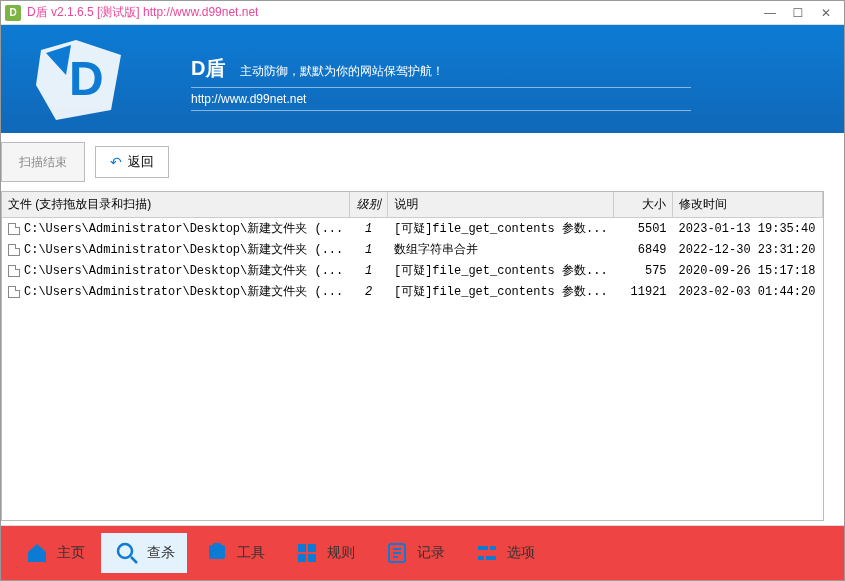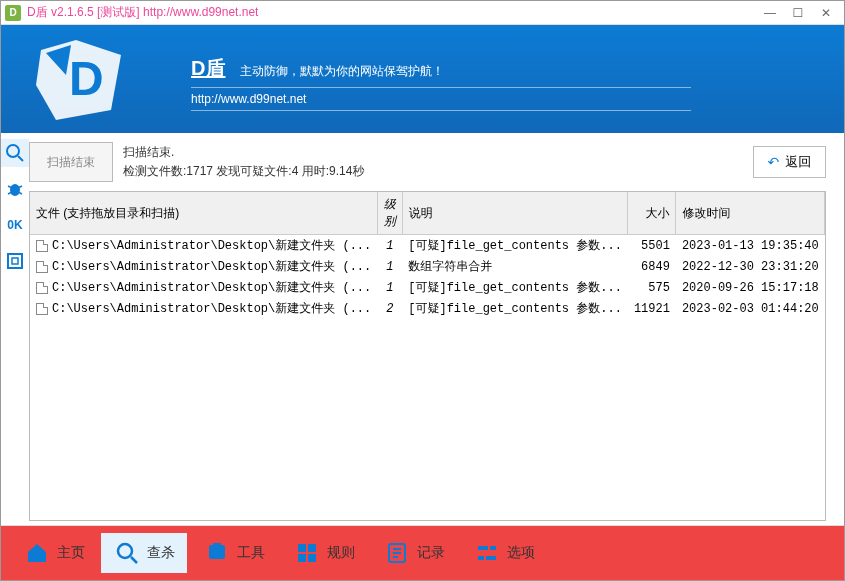--- a/index.html
+++ b/index.html
@@ -7,21 +7,21 @@
 
 .titlebar { height: 24px; background: #fff; display: flex; align-items: center; padding: 0 4px; border-bottom: 1px solid #ddd; font-size: 12px; }
 .titlebar .app-icon { width: 16px; height: 16px; background: #7cb342; border-radius: 2px; margin-right: 6px; display: flex; align-items: center; justify-content: center; color: #fff; font-size: 10px; font-weight: bold; }
 .titlebar .title-text { flex: 1; color: #ec4899; }
 .titlebar .win-btn { width: 28px; height: 20px; display: flex; align-items: center; justify-content: center; color: #666; cursor: pointer; font-size: 12px; }
 
 .banner { height: 108px; background: linear-gradient(to bottom, #0d7bd4, #1068b8); position: relative; overflow: hidden; }
 .banner .logo-box { position: absolute; left: 20px; top: 10px; }
 .banner .logo-box svg { width: 140px; height: 90px; }
 .banner .brand-text { position: absolute; left: 190px; top: 30px; color: #fff; }
-.banner .brand-text .brand-title { font-size: 20px; font-weight: bold; display: inline-block; text-decoration: underline; }
+.banner .brand-text .brand-title { font-size: 20px; font-weight: bold; display: inline-block; }
 .banner .brand-text .brand-sub { font-size: 12px; margin-left: 10px; }
 .banner .brand-url { position: absolute; left: 190px; top: 62px; color: #fff; font-size: 12px; border-top: 1px solid rgba(255,255,255,0.5); border-bottom: 1px solid rgba(255,255,255,0.5); padding: 4px 0; width: 500px; }
 
 .main-area { display: flex; height: 392px; }
 .side-tabs { width: 42px; background: #fff; display: flex; flex-direction: column; align-items: center; padding-top: 6px; gap: 8px; }
 .side-tab { width: 28px; height: 28px; display: flex; align-items: center; justify-content: center; font-size: 18px; color: #0d7bd4; cursor: pointer; }
 .side-tab.active { background: #e3f2fd; }
 .ok-tab { font-size: 12px; font-weight: bold; color: #0d7bd4; }
 
 .content { flex: 1; display: flex; flex-direction: column; padding: 4px 20px 4px 0; }
@@ -68,52 +68,24 @@
     </svg>
   </div>
   <div class="brand-text">
     <span class="brand-title">D盾</span>
     <span class="brand-sub">主动防御，默默为你的网站保驾护航！</span>
   </div>
   <div class="brand-url">http://www.d99net.net</div>
 </div>
 
 <div class="main-area">
-  <div class="side-tabs">
-    <div class="side-tab active">
-      <svg width="20" height="20" viewBox="0 0 20 20">
-          <circle cx="8" cy="8" r="6" fill="none" stroke="#0d7bd4" stroke-width="2"></circle>
-          <line x1="13" y1="13" x2="18" y2="18" stroke="#0d7bd4" stroke-width="2"></line>
-        </svg>
-    </div>
-    <div class="side-tab" style="color:#e91e63">
-      <svg width="18" height="18" viewBox="0 0 18 18">
-          <ellipse cx="9" cy="10" rx="5" ry="6" fill="#0d7bd4"></ellipse>
-          <line x1="2" y1="6" x2="6" y2="8" stroke="#0d7bd4" stroke-width="1.5"></line>
-          <line x1="16" y1="6" x2="12" y2="8" stroke="#0d7bd4" stroke-width="1.5"></line>
-          <line x1="2" y1="14" x2="6" y2="12" stroke="#0d7bd4" stroke-width="1.5"></line>
-          <line x1="16" y1="14" x2="12" y2="12" stroke="#0d7bd4" stroke-width="1.5"></line>
-        </svg>
-    </div>
-    <div class="side-tab ok-tab">0K</div>
-    <div class="side-tab">
-      <svg width="18" height="18" viewBox="0 0 18 18">
-          <rect x="2" y="2" width="14" height="14" fill="none" stroke="#0d7bd4" stroke-width="2"></rect>
-          <rect x="6" y="6" width="6" height="6" fill="none" stroke="#0d7bd4" stroke-width="1.5"></rect>
-        </svg>
-    </div>
-  </div>
 
   <div class="content">
     <div class="status-row">
       <button class="scan-btn">扫描结束</button>
-      <div class="status-text">
-        <div>扫描结束.</div>
-        <div>检测文件数:1717 发现可疑文件:4 用时:9.14秒</div>
-      </div>
       <button class="return-btn">
         <span class="ret-icon">↶</span>
         <span>返回</span>
       </button>
     </div>
 
     <div class="table-wrap">
       <table>
         <thead>
           <tr>

